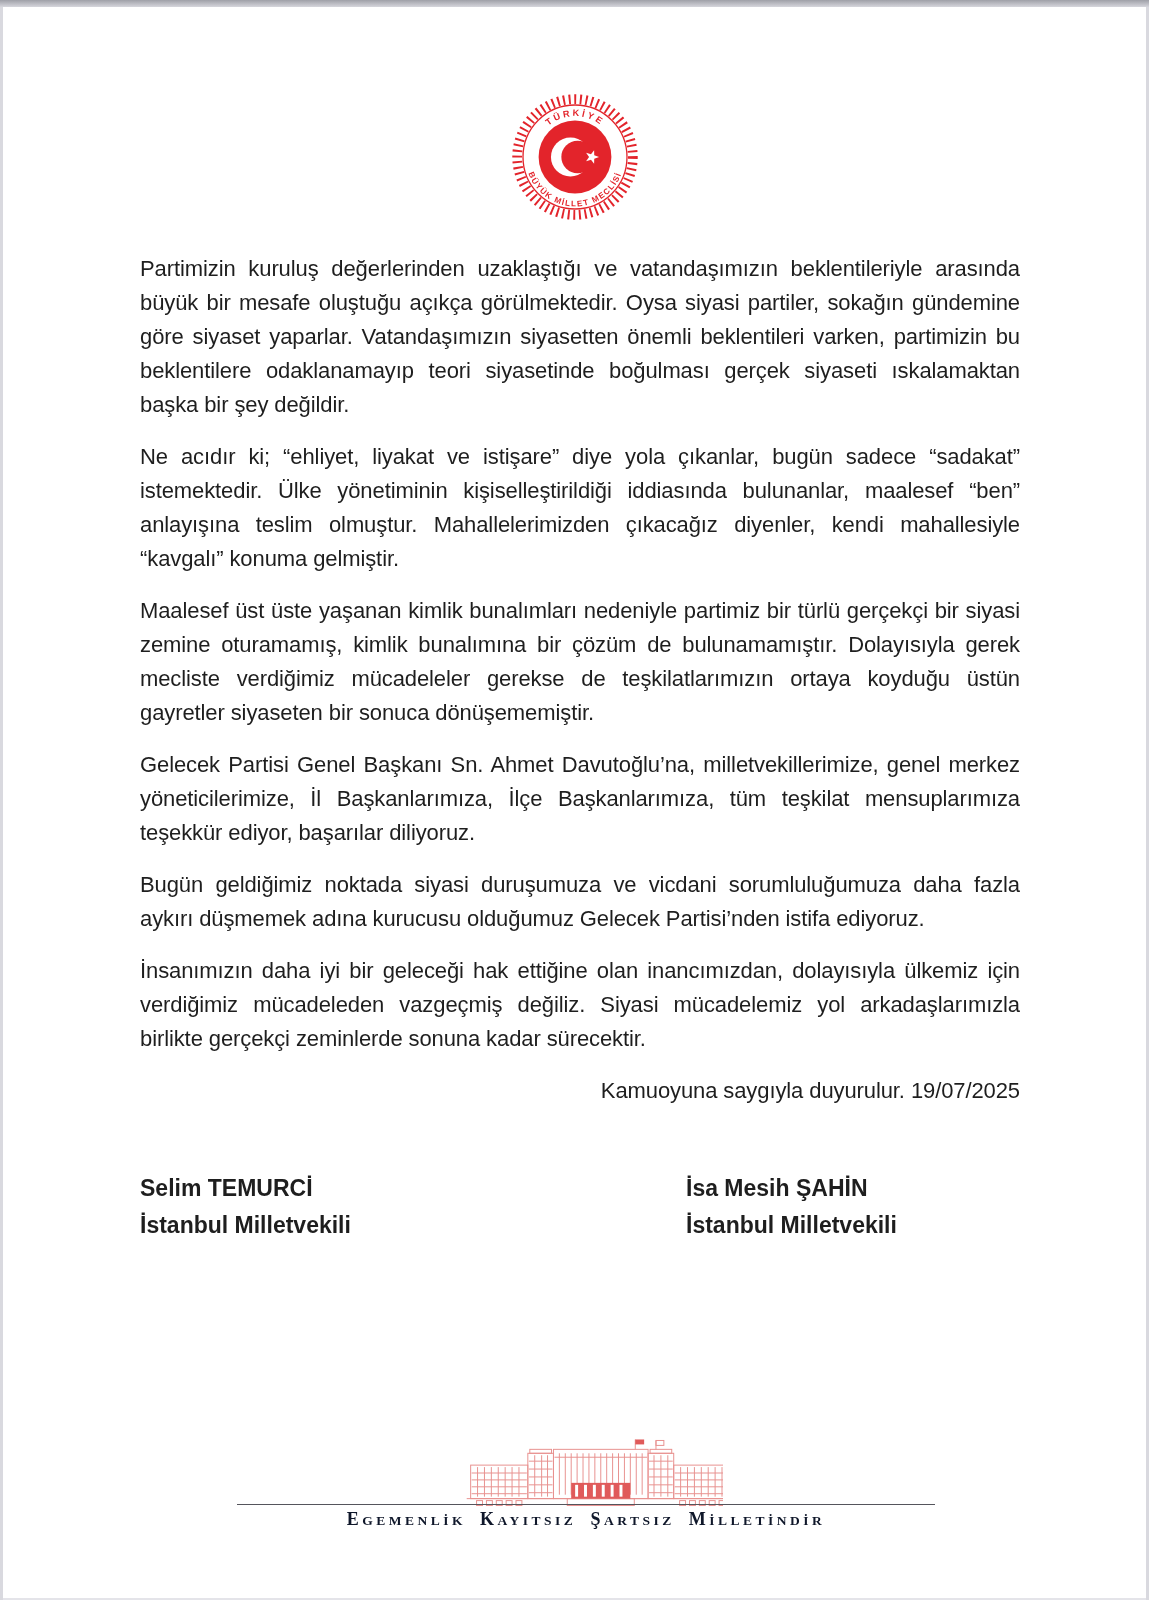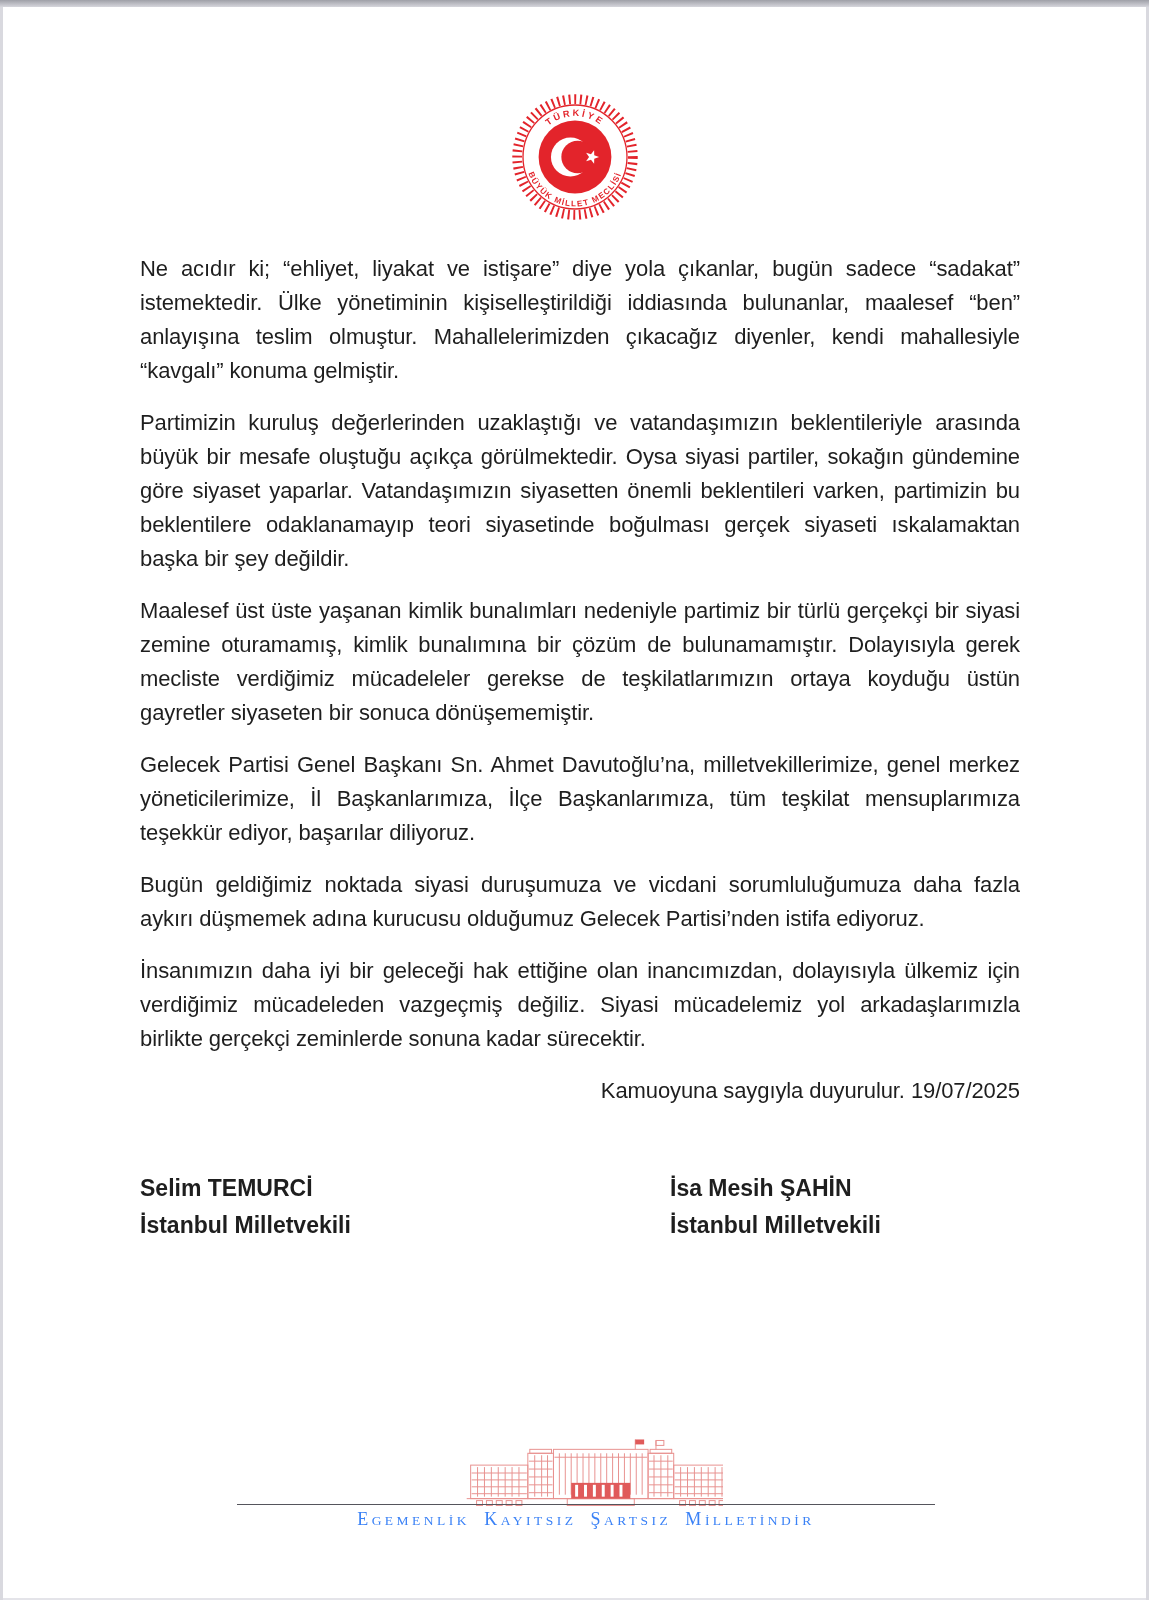--- a/index.html
+++ b/index.html
@@ -42,20 +42,21 @@
     text-align: justify;
     letter-spacing: -0.1px;
   }
   .letter-body p.closing {
     text-align: right;
     margin-top: 16px;
   }
   .signatures {
     display: flex;
     margin-top: 62px;
+    gap: 16px;
   }
   .sig-block { width: 530px; }
   .sig-block:last-child { width: auto; }
   .sig-name, .sig-title {
     font-weight: 700;
     font-size: 23px;
     line-height: 37px;
   }
   .footer-building {
     position: absolute;
@@ -69,22 +70,22 @@
     width: 698px;
     border-top: 1.5px solid #55555c;
   }
   .footer-motto {
     position: absolute;
     top: 1509px;
     left: 237px;
     width: 698px;
     text-align: center;
     font-family: "Liberation Serif", serif;
-    font-weight: 400;
-    color: #3b82f6;
+    font-weight: 700;
+    color: #0f172a;
     font-size: 13.5px;
     letter-spacing: 3.5px;
     white-space: nowrap;
   }
   .motto-word { margin-right: 14px; }
   .motto-word:last-child { margin-right: 0; }
   .motto-initial { font-size: 18px; }
   .emblem-band-text {
     font-family: "Liberation Sans", sans-serif;
     font-weight: 700;
@@ -117,22 +118,22 @@
       <g>
         <circle cx="100" cy="100" r="56" fill="#e3242b"></circle>
         <circle cx="93" cy="100" r="30" fill="#ffffff"></circle>
         <circle cx="104" cy="100" r="25" fill="#e3242b"></circle>
         <polygon fill="#ffffff" points="137,100 129.6,102.6 129.4,110.5 124.6,104.2 117.1,106.5 121.6,100 117.1,93.5 124.6,95.8 129.4,89.5 129.6,97.4"></polygon>
       </g>
     </svg>
   </div>
 
   <main class="letter-body">
+    <p>Partimizin kuruluş değerlerinden uzaklaştığı ve vatandaşımızın beklentileriyle arasında büyük bir mesafe oluştuğu açıkça görülmektedir. Oysa siyasi partiler, sokağın gündemine göre siyaset yaparlar. Vatandaşımızın siyasetten önemli beklentileri varken, partimizin bu beklentilere odaklanamayıp teori siyasetinde boğulması gerçek siyaseti ıskalamaktan başka bir şey değildir.</p>
     <p>Ne acıdır ki; “ehliyet, liyakat ve istişare” diye yola çıkanlar, bugün sadece “sadakat” istemektedir. Ülke yönetiminin kişiselleştirildiği iddiasında bulunanlar, maalesef “ben” anlayışına teslim olmuştur. Mahallelerimizden çıkacağız diyenler, kendi mahallesiyle “kavgalı” konuma gelmiştir.</p>
-    <p>Partimizin kuruluş değerlerinden uzaklaştığı ve vatandaşımızın beklentileriyle arasında büyük bir mesafe oluştuğu açıkça görülmektedir. Oysa siyasi partiler, sokağın gündemine göre siyaset yaparlar. Vatandaşımızın siyasetten önemli beklentileri varken, partimizin bu beklentilere odaklanamayıp teori siyasetinde boğulması gerçek siyaseti ıskalamaktan başka bir şey değildir.</p>
     <p>Maalesef üst üste yaşanan kimlik bunalımları nedeniyle partimiz bir türlü gerçekçi bir siyasi zemine oturamamış, kimlik bunalımına bir çözüm de bulunamamıştır. Dolayısıyla gerek mecliste verdiğimiz mücadeleler gerekse de teşkilatlarımızın ortaya koyduğu üstün gayretler siyaseten bir sonuca dönüşememiştir.</p>
     <p>Gelecek Partisi Genel Başkanı Sn. Ahmet Davutoğlu’na, milletvekillerimize, genel merkez yöneticilerimize, İl Başkanlarımıza, İlçe Başkanlarımıza, tüm teşkilat mensuplarımıza teşekkür ediyor, başarılar diliyoruz.</p>
     <p>Bugün geldiğimiz noktada siyasi duruşumuza ve vicdani sorumluluğumuza daha fazla aykırı düşmemek adına kurucusu olduğumuz Gelecek Partisi’nden istifa ediyoruz.</p>
     <p>İnsanımızın daha iyi bir geleceği hak ettiğine olan inancımızdan, dolayısıyla ülkemiz için verdiğimiz mücadeleden vazgeçmiş değiliz. Siyasi mücadelemiz yol arkadaşlarımızla birlikte gerçekçi zeminlerde sonuna kadar sürecektir.</p>
     <p class="closing">Kamuoyuna saygıyla duyurulur. 19/07/2025</p>
 
     <div class="signatures">
       <div class="sig-block">
         <div class="sig-name">Selim TEMURCİ</div>
         <div class="sig-title">İstanbul Milletvekili</div>

